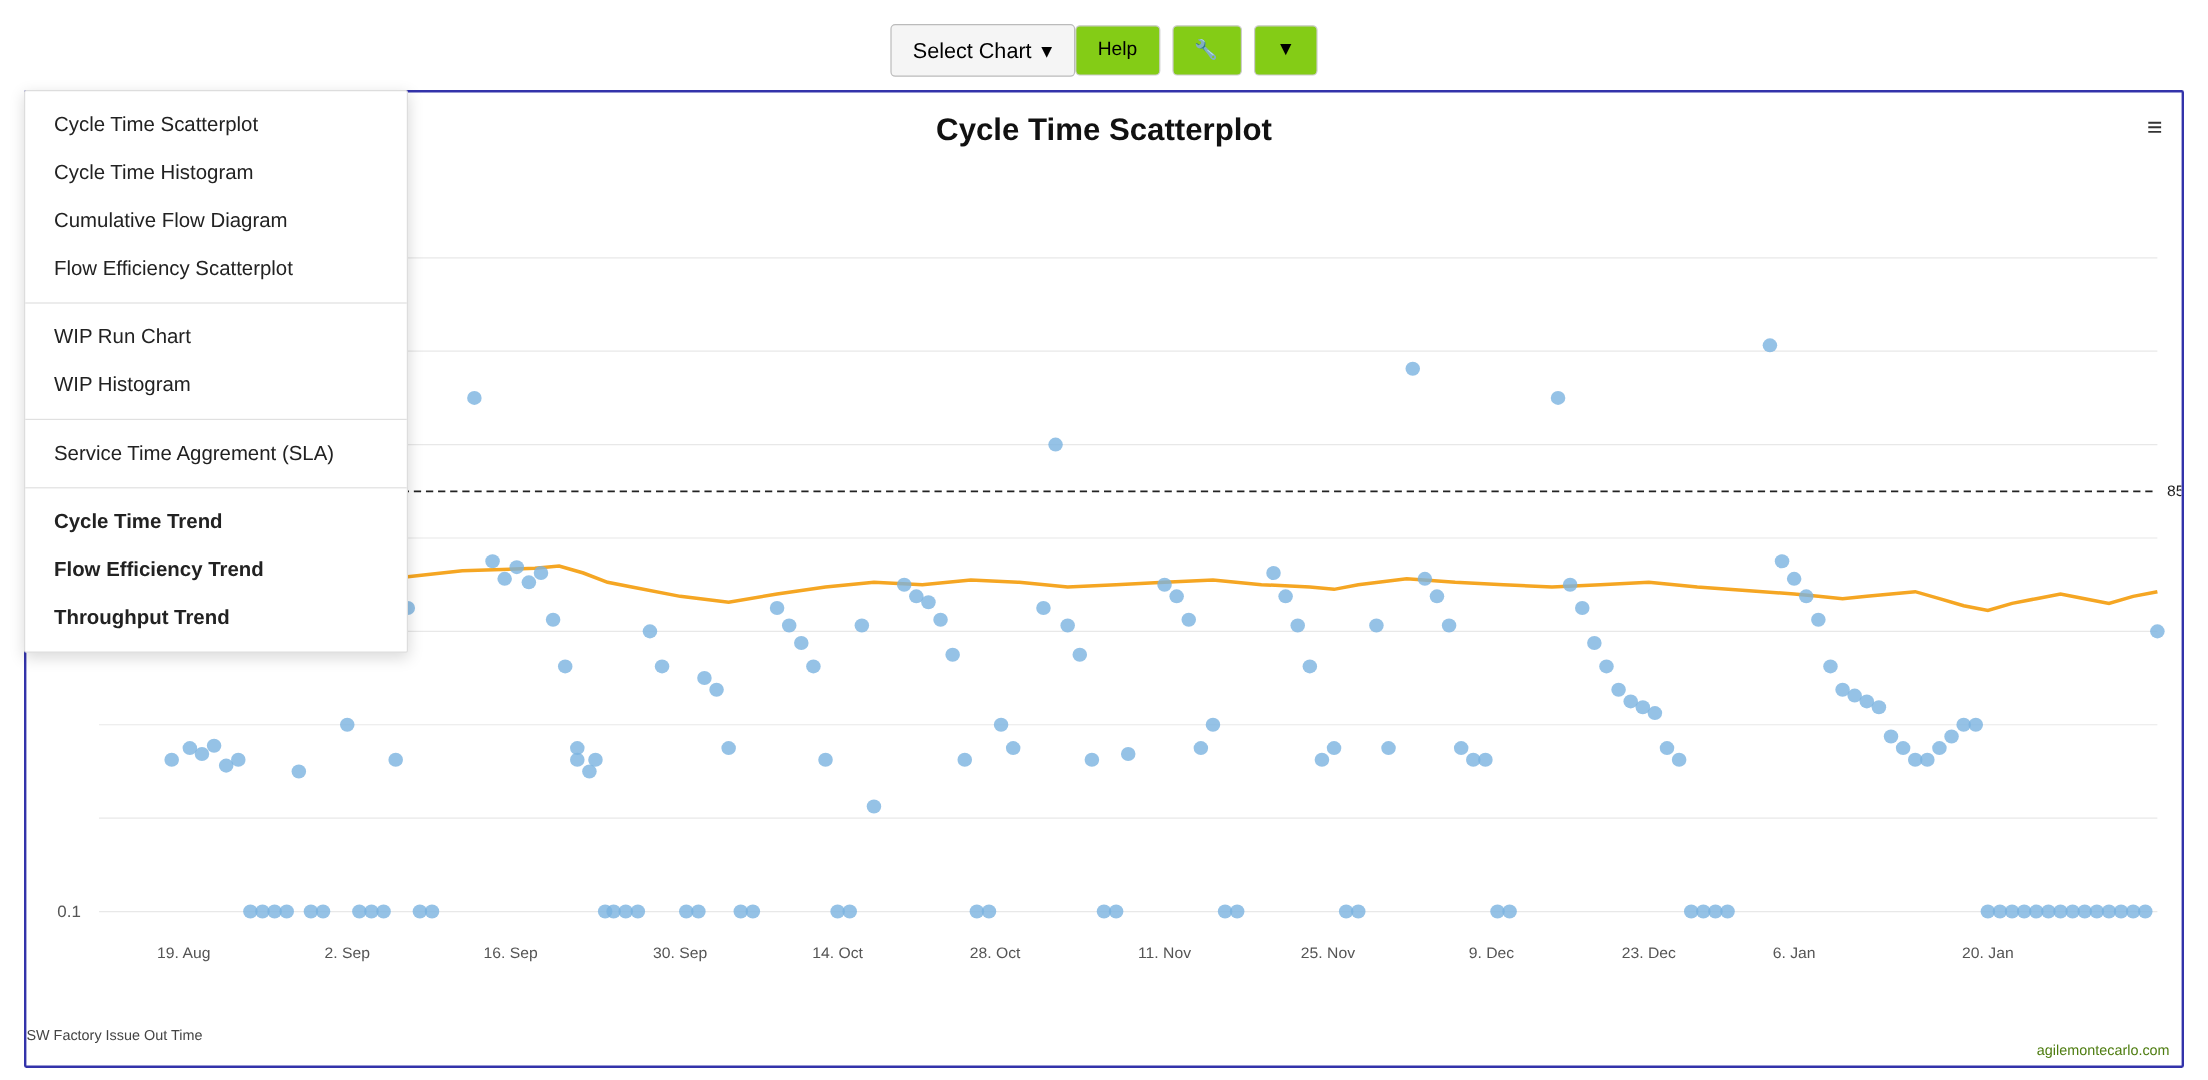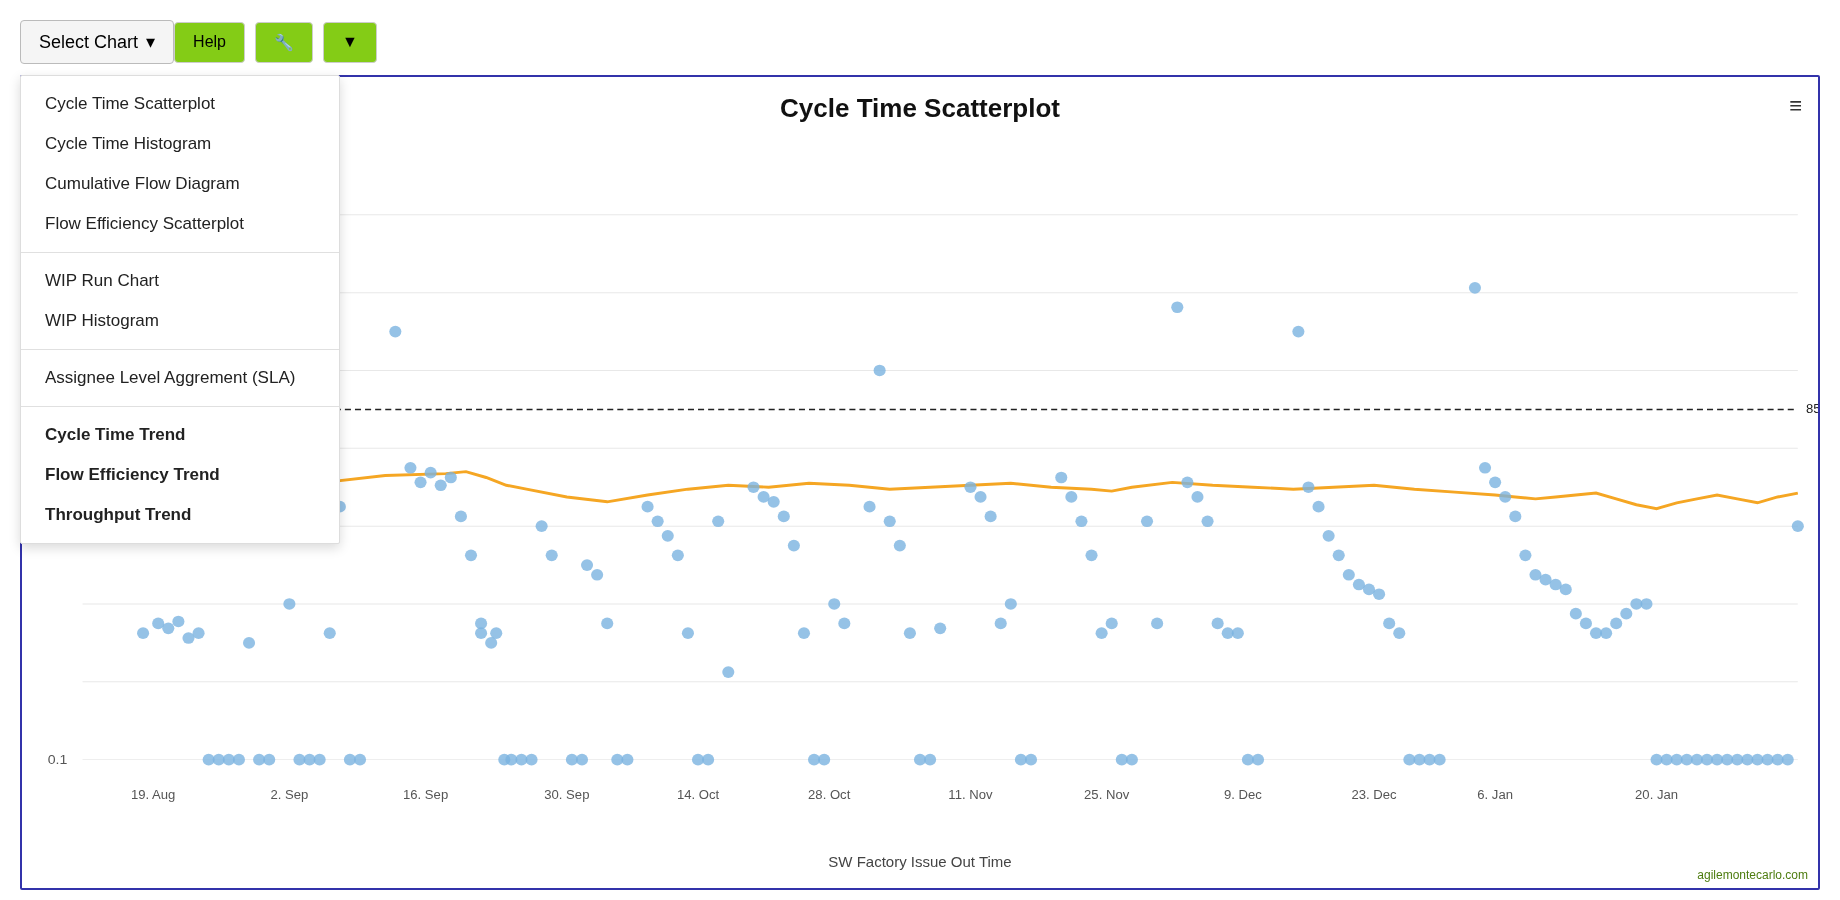--- a/index.html
+++ b/index.html
@@ -5,21 +5,21 @@
     * { box-sizing: border-box; margin: 0; padding: 0; }
     body { font-family: Arial, sans-serif; background: #fff; width: 1840px; height: 900px; overflow: hidden; position: relative; }
 
     
     #toolbar {
       position: absolute;
       top: 20px;
       left: 20px;
       right: 20px;
       display: flex;
-      justify-content: flex-start;
+      justify-content: center;
       align-items: center;
       z-index: 100;
     }
 
     #select-chart-btn {
       background: #f5f5f5;
       border: 1px solid #bbb;
       border-radius: 4px;
       padding: 10px 18px;
       font-size: 18px;
@@ -109,22 +109,21 @@
       left: 0;
       right: 0;
       bottom: 70px;
     }
 
     #x-axis-label {
       position: absolute;
       bottom: 18px;
       left: 0;
       right: 0;
-      text-align: center;
-      font-size: 15px;
+      font-size: 12px;
       color: #444;
     }
 
     #watermark {
       position: absolute;
       bottom: 6px;
       right: 10px;
       font-size: 12px;
       color: #4d7c0f;
     }
@@ -153,21 +152,21 @@
     <div class="menu-item">Cycle Time Scatterplot</div>
     <div class="menu-item">Cycle Time Histogram</div>
     <div class="menu-item">Cumulative Flow Diagram</div>
     <div class="menu-item">Flow Efficiency Scatterplot</div>
   </div>
   <div class="menu-group">
     <div class="menu-item">WIP Run Chart</div>
     <div class="menu-item">WIP Histogram</div>
   </div>
   <div class="menu-group">
-    <div class="menu-item">Assignee Level Aggrement (SLA)</div>
+    <div class="menu-item">Service Time Aggrement (SLA)</div>
   </div>
   <div class="menu-group">
     <div class="menu-item">Cycle Time Trend</div>
     <div class="menu-item">Flow Efficiency Trend</div>
     <div class="menu-item">Throughput Trend</div>
   </div>
 </div>
 
 <div id="chart-container">
   <div id="chart-title">Cycle Time Scatterplot</div>

